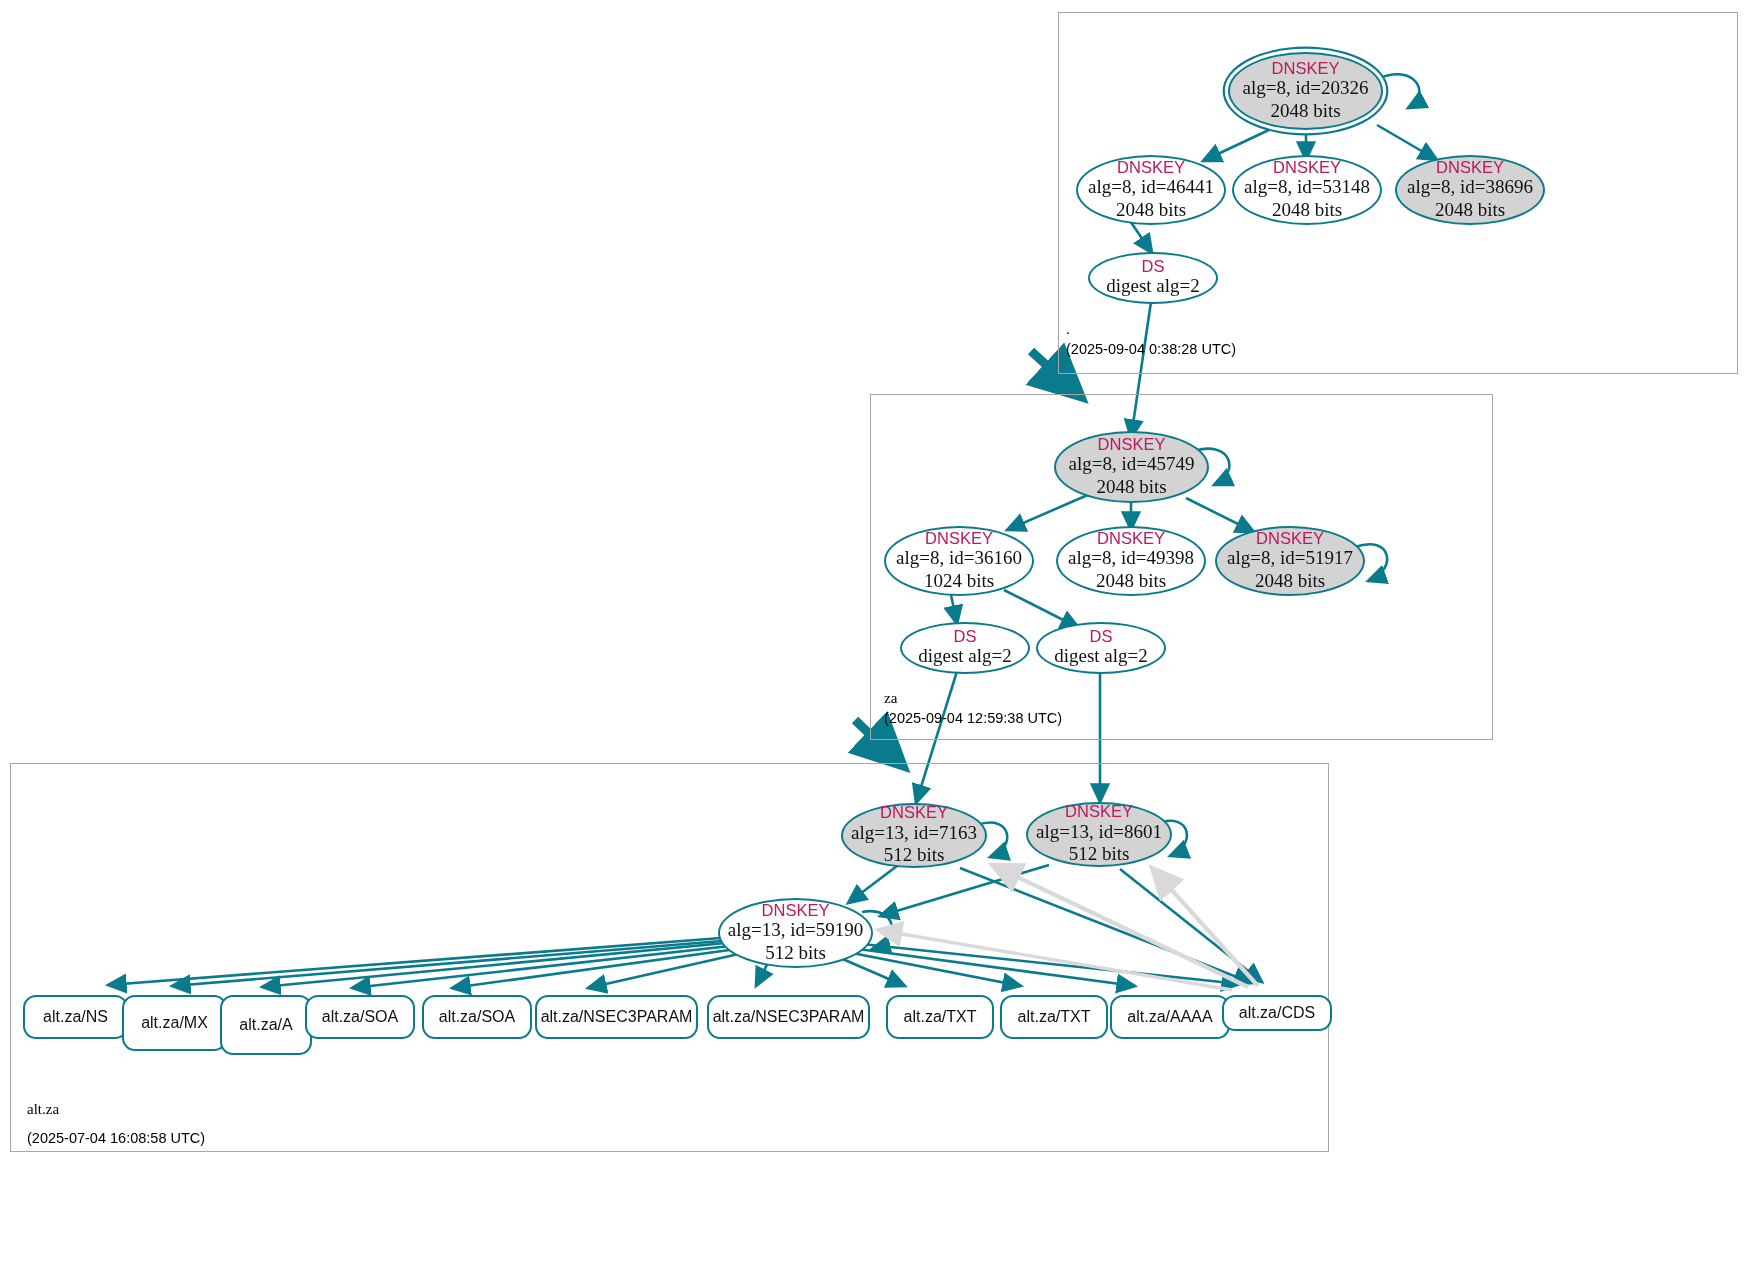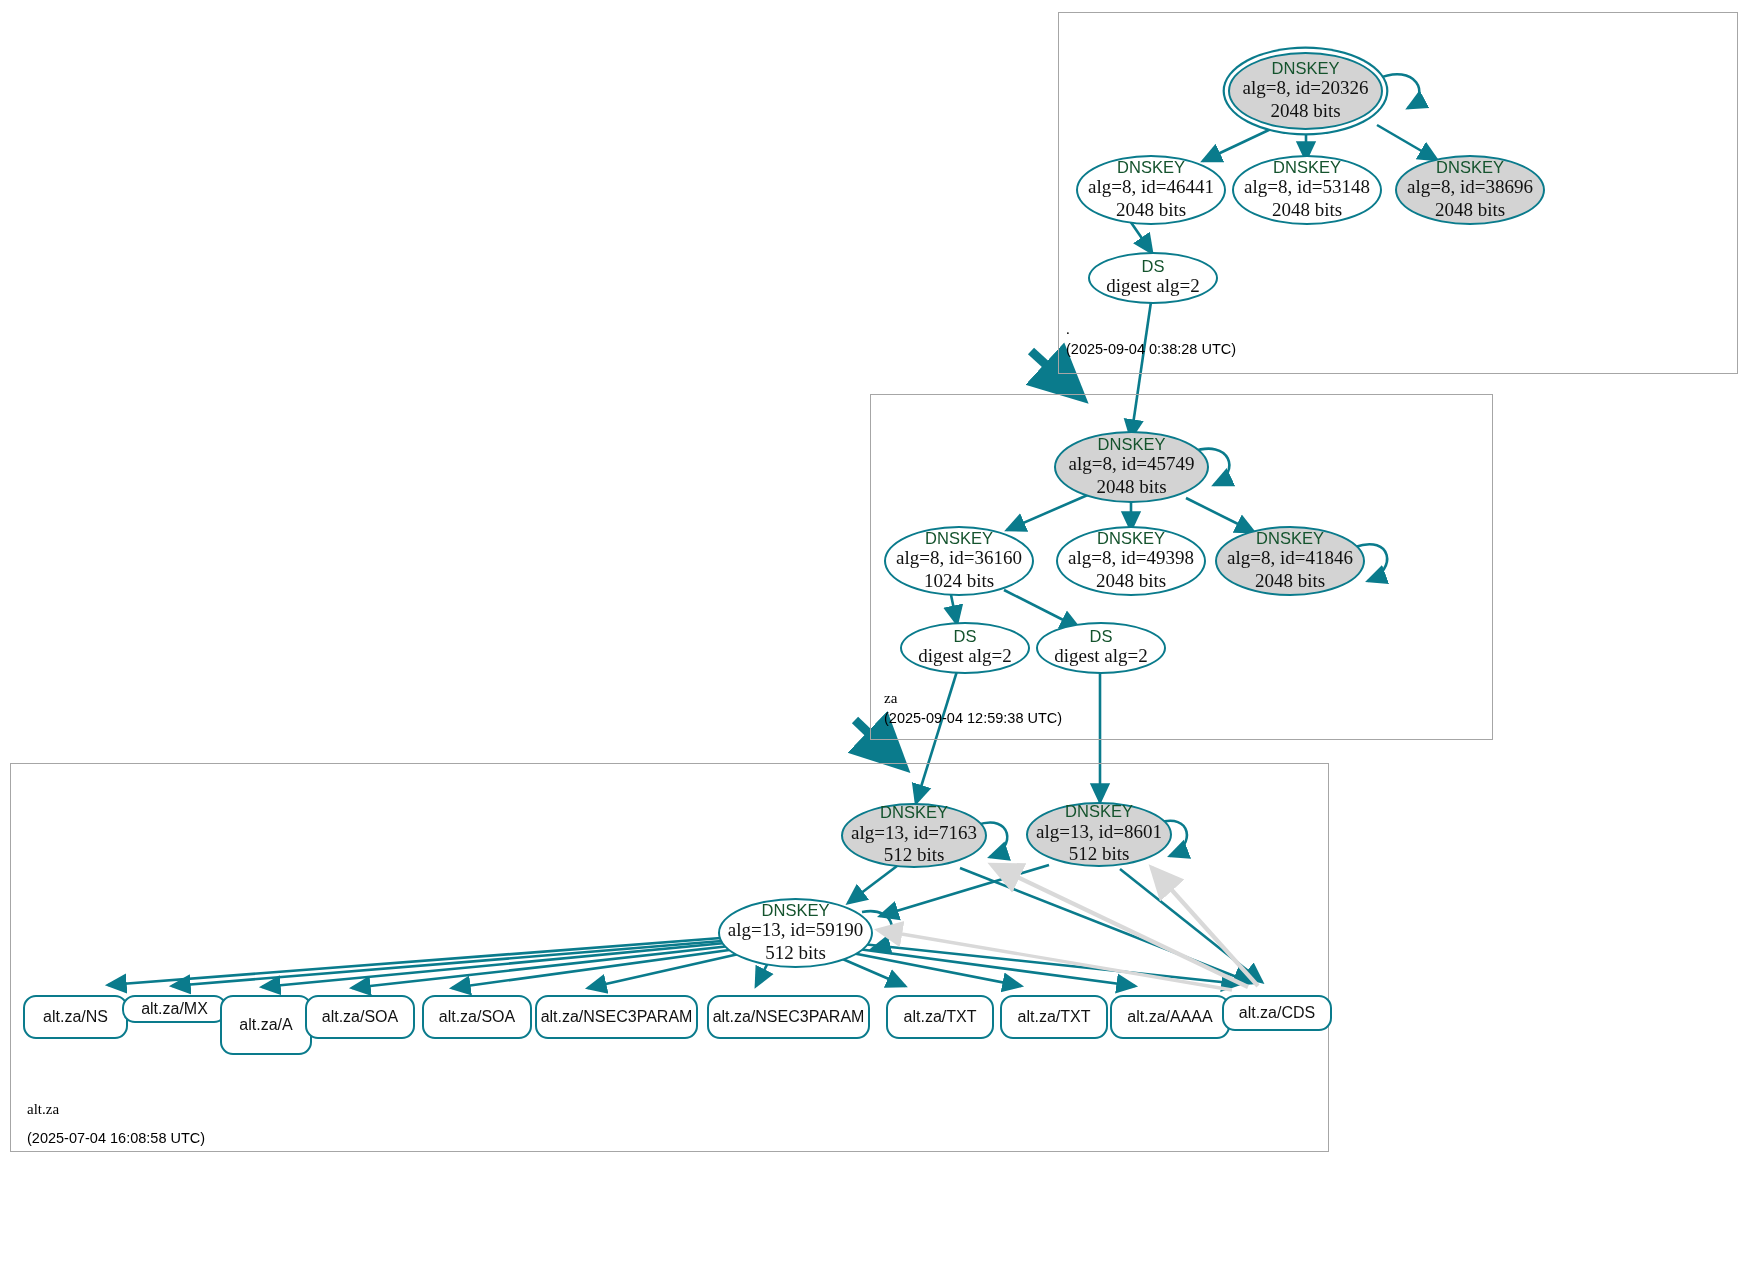--- a/index.html
+++ b/index.html
@@ -10,21 +10,21 @@
 
   .zone-box{position:absolute;border:1.6px solid #a6a6a6;background:transparent;box-sizing:border-box;}
   .zone-label{position:absolute;font-family:"Liberation Serif",serif;font-size:15px;color:#000;white-space:nowrap;}
   .zone-time{position:absolute;font-family:Liberation Sans, sans-serif;font-size:14.5px;color:#000;white-space:nowrap;}
 
   .node{position:absolute;display:flex;flex-direction:column;align-items:center;justify-content:center;
         box-sizing:border-box;text-align:center;}
   .ell{border:2.1px solid #0a7b8c;border-radius:50%;background:#ffffff;}
   .ell.shaded{background:#d3d3d3;}
   .ell.dbl{box-shadow:0 0 0 3.2px #ffffff, 0 0 0 5.4px #0a7b8c;}
-  .t1{font-family:"Liberation Sans",sans-serif;font-size:16.5px;color:#14532d;line-height:1.05;}
+  .t1{font-family:"Liberation Sans",sans-serif;font-size:16.5px;color:#be185d;line-height:1.05;}
   .t2{font-family:"Liberation Serif",serif;font-size:19px;color:#111;line-height:1.18;}
 
   .rrset{position:absolute;border:2.1px solid #0a7b8c;border-radius:13px;background:#fff;
          display:flex;align-items:center;justify-content:center;box-sizing:border-box;
          font-family:"Liberation Sans",sans-serif;font-size:16px;color:#111;white-space:nowrap;}
 </style>
 </head>
 <body>
 
 <div id="canvas">
@@ -161,21 +161,21 @@
   </div>
 
   <div class="node ell" style="left:1056px;top:526px;width:150px;height:70px;">
     <div class="t1">DNSKEY</div>
     <div class="t2">alg=8, id=49398</div>
     <div class="t2">2048 bits</div>
   </div>
 
   <div class="node ell shaded" style="left:1215px;top:526px;width:150px;height:70px;">
     <div class="t1">DNSKEY</div>
-    <div class="t2">alg=8, id=41846</div>
+    <div class="t2">alg=8, id=51917</div>
     <div class="t2">2048 bits</div>
   </div>
 
   <div class="node ell" style="left:900px;top:622px;width:130px;height:52px;">
     <div class="t1">DS</div>
     <div class="t2">digest alg=2</div>
   </div>
 
   <div class="node ell" style="left:1036px;top:622px;width:130px;height:52px;">
     <div class="t1">DS</div>
@@ -198,21 +198,21 @@
     <div class="t2">512 bits</div>
   </div>
 
   <div class="node ell" style="left:718px;top:898px;width:155px;height:70px;">
     <div class="t1">DNSKEY</div>
     <div class="t2">alg=13, id=59190</div>
     <div class="t2">512 bits</div>
   </div>
 
   <div class="rrset" style="left:23px;top:995px;width:105px;height:44px;">alt.za/NS</div>
-  <div class="rrset" style="left:122px;top:995px;width:105px;height:28px;">alt.za/MX</div>
+  <div class="rrset" style="left:122px;top:995px;width:105px;height:56px;">alt.za/MX</div>
   <div class="rrset" style="left:220px;top:995px;width:92px;height:60px;">alt.za/A</div>
   <div class="rrset" style="left:305px;top:995px;width:110px;height:44px;">alt.za/SOA</div>
   <div class="rrset" style="left:422px;top:995px;width:110px;height:44px;">alt.za/SOA</div>
   <div class="rrset" style="left:535px;top:995px;width:163px;height:44px;">alt.za/NSEC3PARAM</div>
   <div class="rrset" style="left:707px;top:995px;width:163px;height:44px;">alt.za/NSEC3PARAM</div>
   <div class="rrset" style="left:886px;top:995px;width:108px;height:44px;">alt.za/TXT</div>
   <div class="rrset" style="left:1000px;top:995px;width:108px;height:44px;">alt.za/TXT</div>
   <div class="rrset" style="left:1110px;top:995px;width:120px;height:44px;text-align:center;">alt.za/AAAA</div>
   <div class="rrset" style="left:1222px;top:995px;width:110px;height:36px;">alt.za/CDS</div>
 

